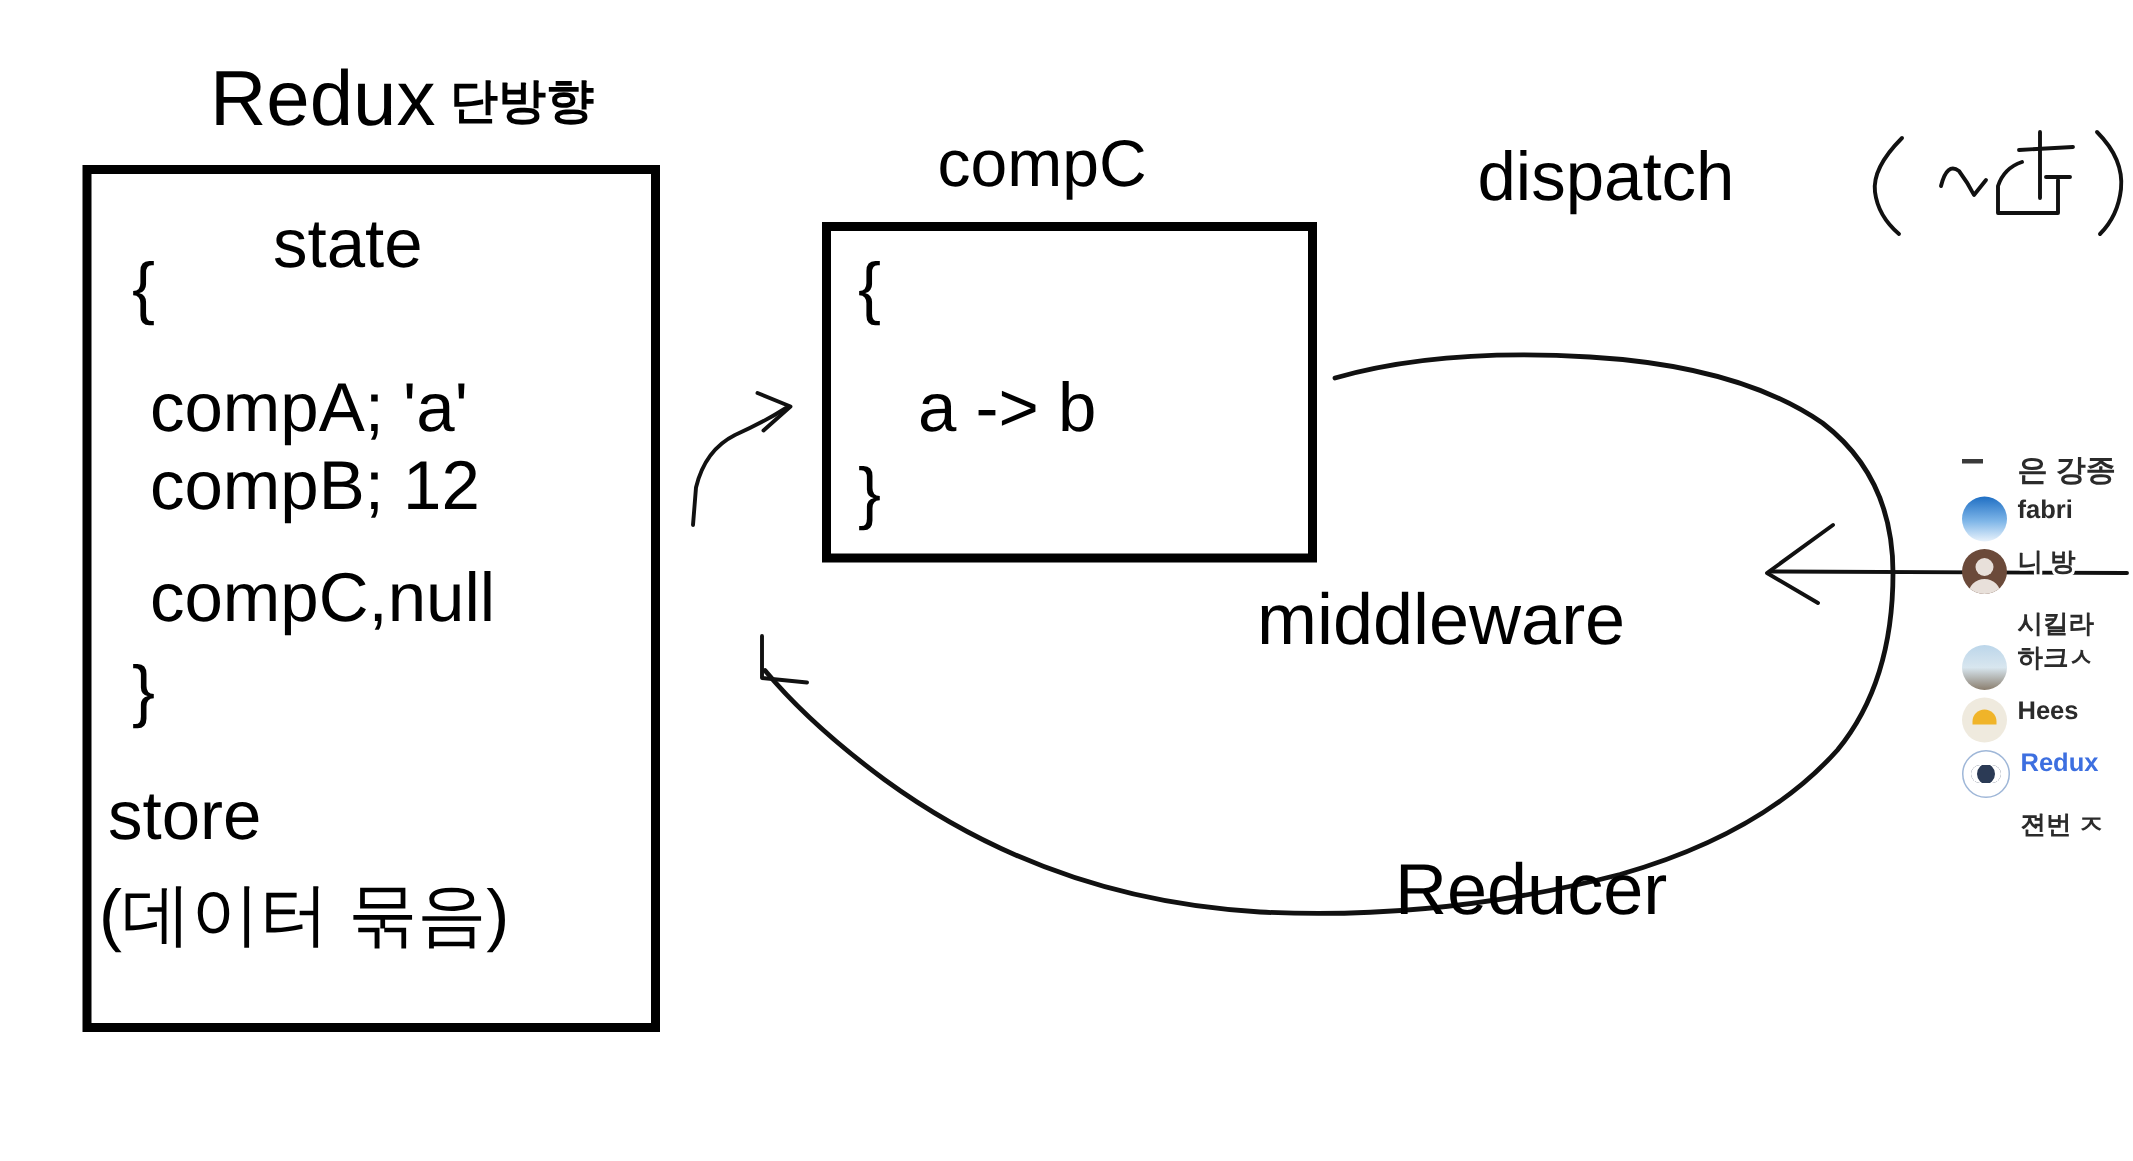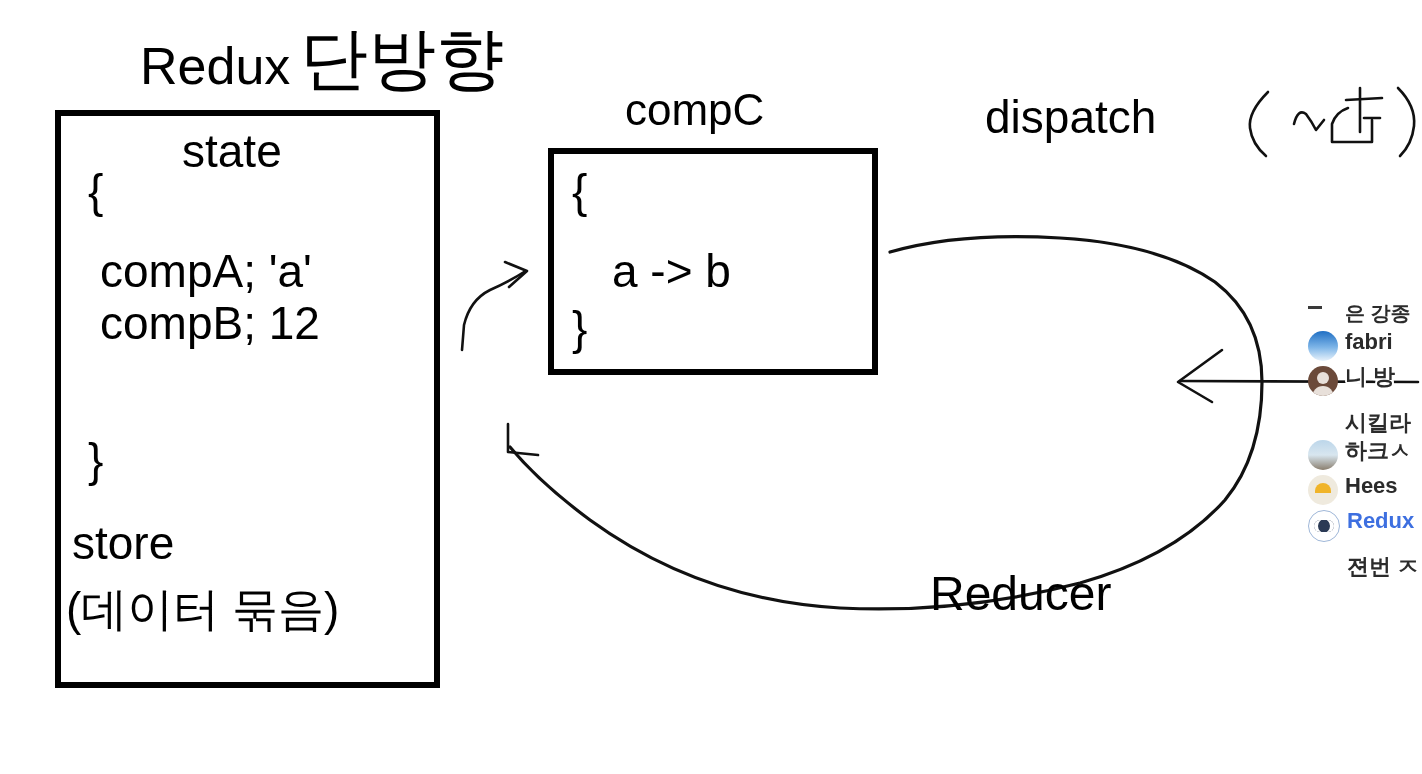--- a/index.html
+++ b/index.html
@@ -4,31 +4,31 @@
 <style>
   html,body{margin:0;padding:0;background:#fff;}
   body{width:1422px;height:774px;overflow:hidden;
        font-family:"Liberation Sans","DejaVu Sans",sans-serif;color:#000;}
   #canvas{position:relative;width:1422px;height:708px;background:#ffffff;}
 
   .lbl{position:absolute;white-space:nowrap;line-height:1;}
 
   
   #redux-title{left:140px;top:40px;font-size:52px;}
-  #unidir-title{left:300px;top:24px;font-size:68px;}
+  #unidir-title{left:300px;top:51px;font-size:32px;font-weight:bold;}
   #action-title{left:625px;top:88px;font-size:44px;}
   #dispatch-title{left:985px;top:84px;font-size:46px;margin-top:10px;}
 
   
   .dbox{position:absolute;border:6px solid #000;background:#fff;box-sizing:border-box;}
   #state-box{left:55px;top:110px;width:385px;height:578px;}
   #action-box{left:548px;top:148px;width:330px;height:227px;}
 
   
-  #state-label{left:182px;top:128px;font-size:46px;}
+  #state-label{left:182px;top:139px;font-size:46px;}
   #state-brace-open{left:88px;top:168px;font-size:46px;}
   #state-compA{left:100px;top:248px;font-size:46px;text-align:center;}
   #state-compB{left:100px;top:300px;font-size:46px;}
   #state-compC{left:100px;top:375px;font-size:46px;}
   #state-brace-close{left:88px;top:437px;font-size:46px;}
   #state-store{left:72px;top:520px;font-size:46px;}
   #state-store-note{left:66px;top:586px;font-size:46px;}
 
   
   #action-brace-open{left:572px;top:168px;font-size:46px;}
@@ -58,21 +58,21 @@
   .av-person::before{content:"";position:absolute;left:4px;top:20px;width:22px;height:16px;
       border-radius:11px 11px 0 0;background:#e8e0da;}
   .av-land{background:linear-gradient(#bcd6ea 0%,#d8e6ef 50%,#8a7e6e 100%);}
   .av-cream{background:#efeade;}
   .av-cream::after{content:"";position:absolute;left:7px;top:8px;width:16px;height:10px;
       border-radius:8px 8px 0 0;background:#f0b429;}
   .av-ghost{background:#ffffff;border:1px solid #9fb7d8;}
   .av-ghost::after{content:"";position:absolute;left:5px;top:9px;width:20px;height:12px;
       border-radius:6px;background:#2b3a55;
       box-shadow:inset 5px 0 0 -1px #fff, inset -5px 0 0 -1px #fff;}
-  .chat-text{font-size:22px;font-weight:bold;line-height:1.02;color:#2b2b2b;
+  .chat-text{font-size:17px;font-weight:bold;line-height:1.02;color:#2b2b2b;
       text-shadow:
         -1.6px -1.6px 0 #fff, 1.6px -1.6px 0 #fff,
         -1.6px  1.6px 0 #fff, 1.6px  1.6px 0 #fff,
          0 -1.8px 0 #fff, 0 1.8px 0 #fff,
         -1.8px 0 0 #fff, 1.8px 0 0 #fff;
       white-space:nowrap;}
   .chat-text.blue{color:#3d6fe0;}
   #chat-partial-top{font-size:20px;font-weight:bold;color:#2b2b2b;white-space:nowrap;
       margin-left:37px;margin-bottom:4px;
       text-shadow:-1.6px -1.6px 0 #fff,1.6px -1.6px 0 #fff,-1.6px 1.6px 0 #fff,
@@ -114,29 +114,31 @@
   <div class="lbl" id="redux-title">Redux</div>
   <div class="lbl" id="unidir-title">단방향</div>
   <div class="lbl" id="action-title">compC</div>
   <div class="lbl" id="dispatch-title">dispatch</div>
 
   <div class="dbox" id="state-box"></div>
   <div class="lbl" id="state-label">state</div>
   <div class="lbl" id="state-brace-open">{</div>
   <div class="lbl" id="state-compA">compA; 'a'</div>
   <div class="lbl" id="state-compB">compB; 12</div>
+  <div class="lbl" id="state-compC">compC,null</div>
   <div class="lbl" id="state-brace-close">}</div>
   <div class="lbl" id="state-store-note">(데이터 묶음)</div>
   <div class="lbl" id="state-store">store</div>
 
   <div class="dbox" id="action-box"></div>
   <div class="lbl" id="action-brace-open">{</div>
   <div class="lbl" id="action-body">a -&gt; b</div>
   <div class="lbl" id="action-brace-close">}</div>
 
+  <div class="lbl" id="middleware-label">middleware</div>
   <div class="lbl" id="reducer-label">Reducer</div>
 
   <div id="chat-overlay">
     <div id="chat-dash"></div>
     <div id="chat-partial-top">은 강종</div>
 
     <div class="chat-row">
       <div class="avatar av-sky"></div>
       <div class="chat-text">fabri</div>
     </div>

